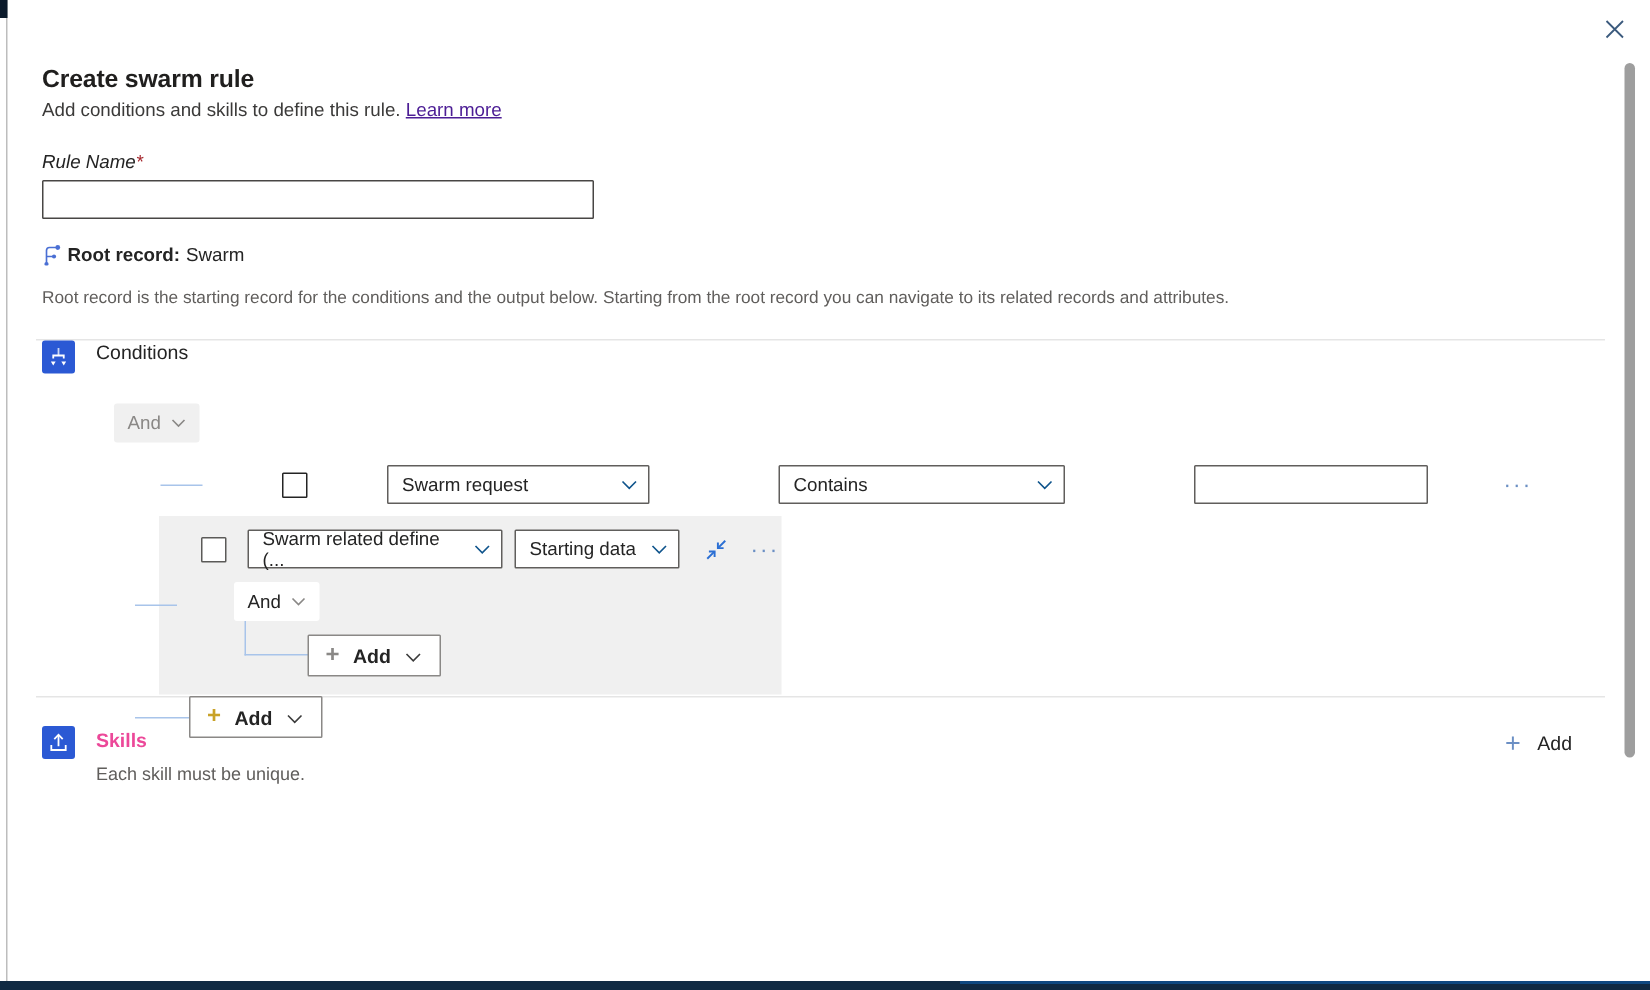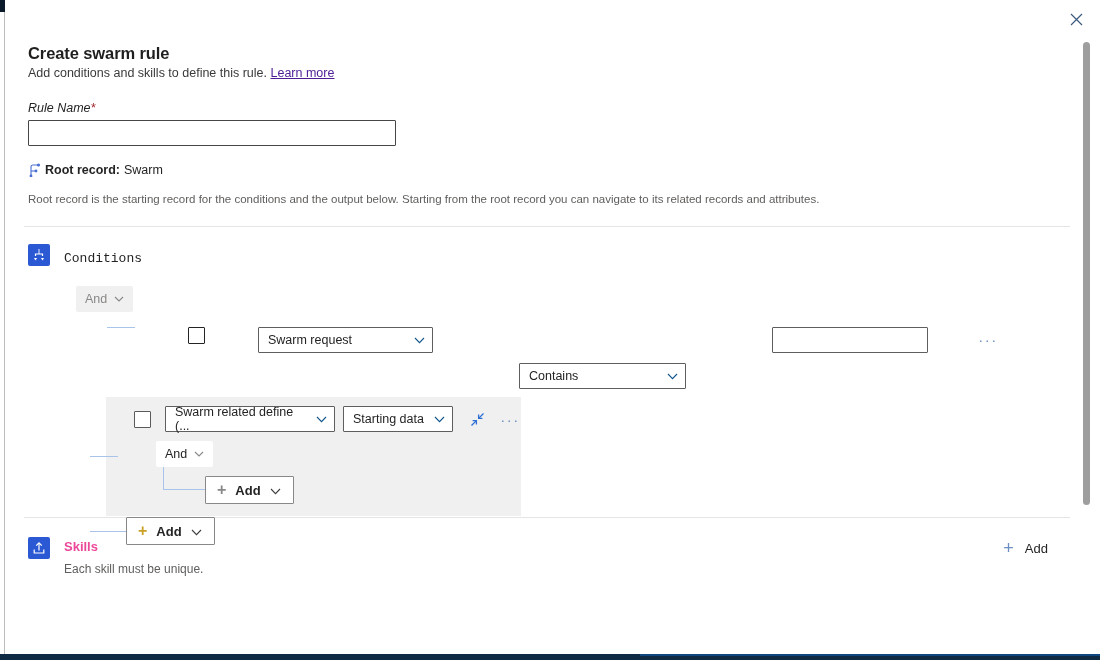--- a/index.html
+++ b/index.html
@@ -148,25 +148,23 @@
     margin-top: 21px;
     margin-left: 2px;
     width: 1046px;
     height: 1px;
     background: #e5e5e5;
   }
 
   
   .sec-head {
     display: flex;
-    align-items: flex-end;
+    align-items: flex-start;
     gap: 14px;
-    margin-top: 17px;
     margin-left: 6px;
-    font-family: Liberation Mono, monospace;
   }
   .sec-icon {
     width: 22px; height: 22px;
     background: #2b59d4;
     border-radius: 2px;
     display: flex;
     align-items: center;
     justify-content: center;
     flex: none;
   }
@@ -190,20 +188,21 @@
     height: 26px;
     padding: 0 9px;
     margin: 20px 0 0 48px;
     font-size: 12.5px;
     border-radius: 2px;
     cursor: pointer;
   }
 
   .row {
     display: flex;
+    align-items: center;
     margin-top: 15px;
     gap: 39px;
   }
 
   .conn {
     width: 28px;
     height: 1px;
     background: #a8c4ea;
     flex: none;
   }
@@ -232,21 +231,21 @@
     justify-content: space-between;
     padding: 0 7px 0 9px;
     font-size: 12.5px;
     color: #242424;
     cursor: pointer;
     border-radius: 1px;
     flex: none;
   }
   .ddl .cv { color: #0f548c; margin-left: 10px; }
   .ddl-attr { width: 175px; }
-  .ddl-op   { width: 167px; margin-top: 36px; }
+  .ddl-op   { width: 191px; }
   .txtbox {
     width: 156px;
     height: 26px;
     border: 1px solid #605e5c;
     box-sizing: border-box;
     background: #fff;
     padding: 0 8px;
     font-size: 12.5px;
     font-family: "Liberation Sans", sans-serif;
     outline: none;

